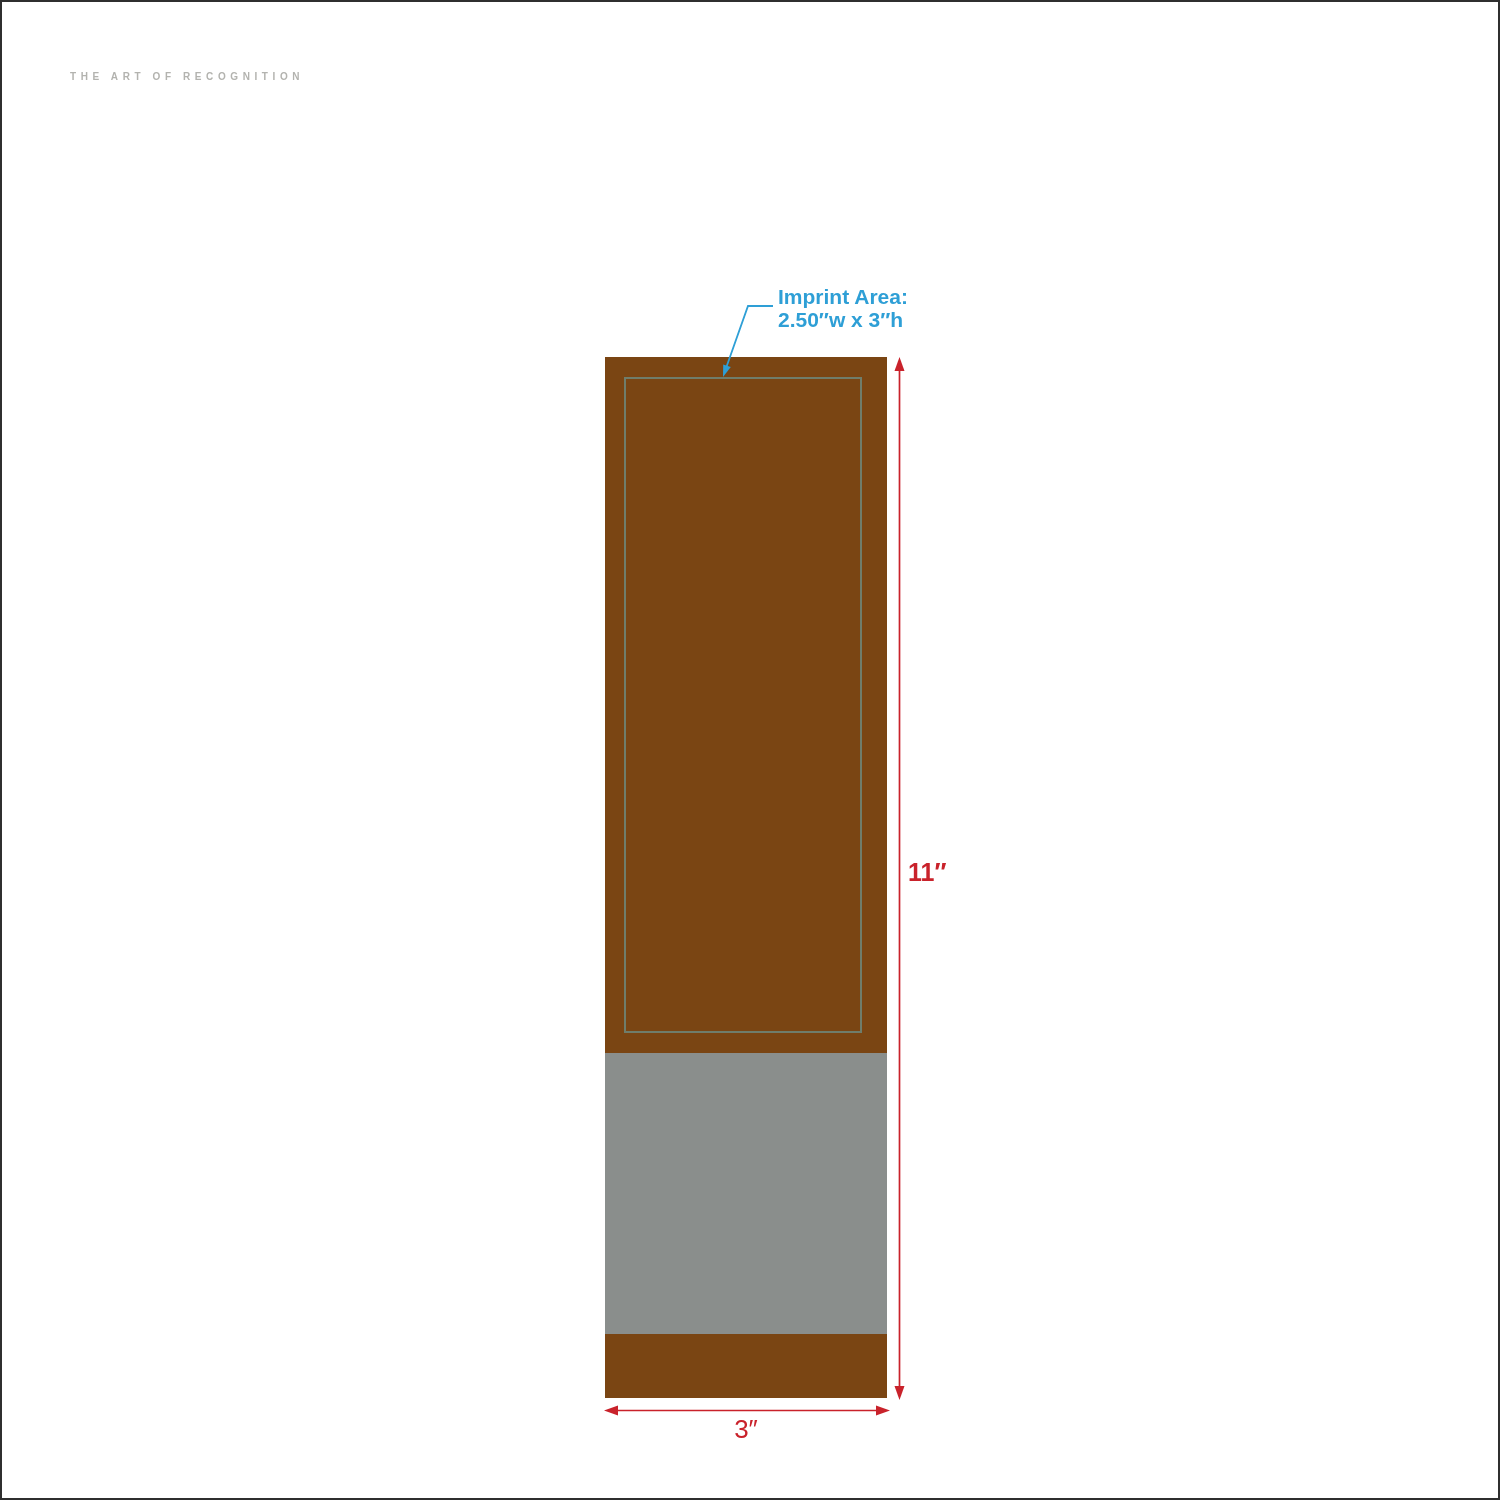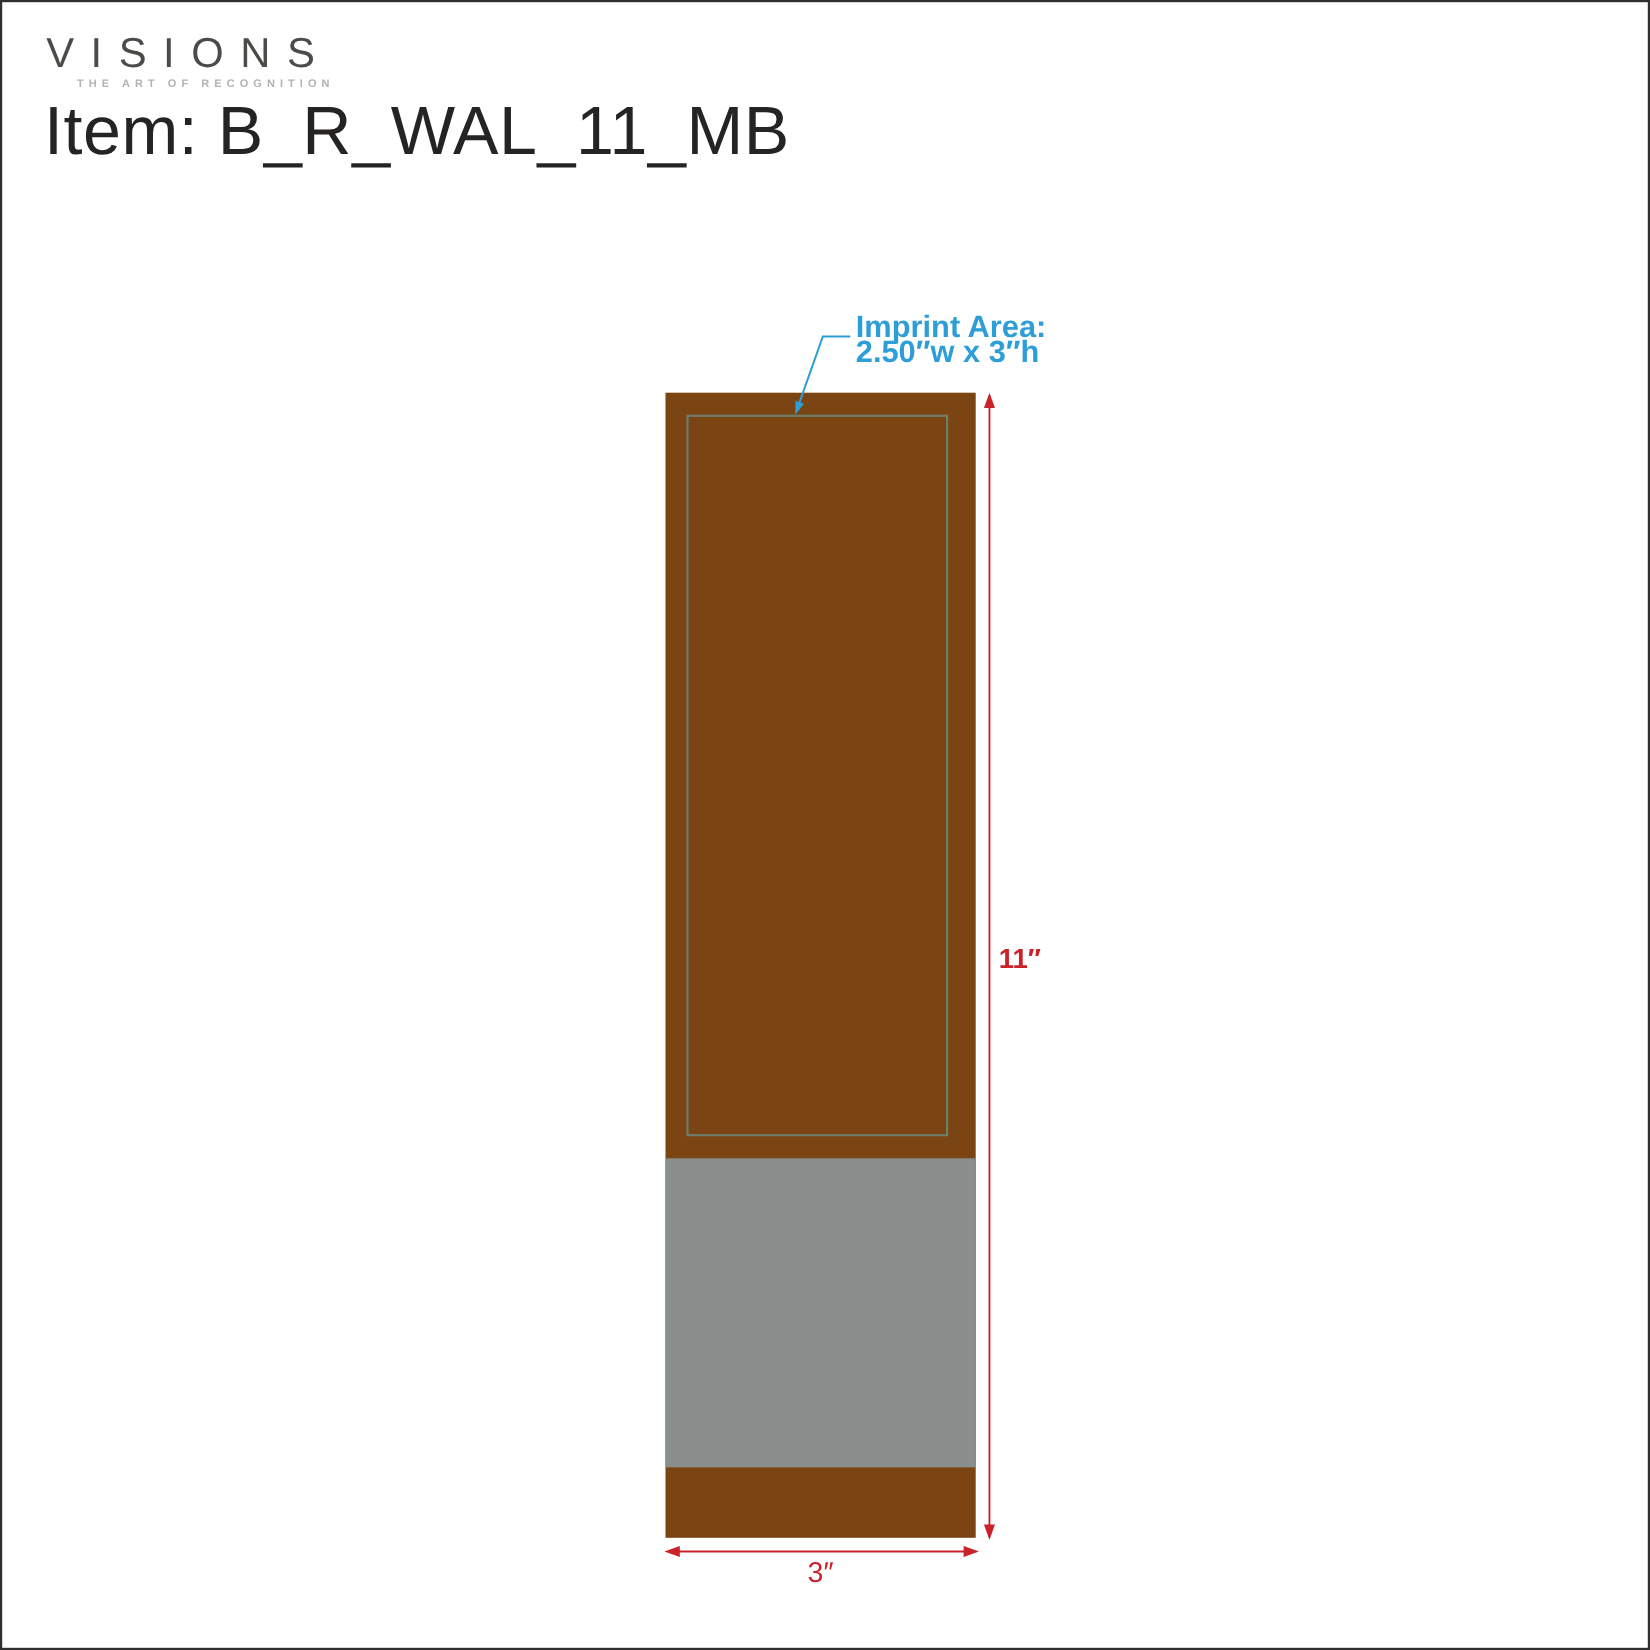--- a/index.html
+++ b/index.html
@@ -85,21 +85,21 @@
   .blue-line  { stroke: var(--annotation_blue, #2E9FD6); stroke-width: 1.8; fill: none; }
   .blue-arrow { fill: var(--annotation_blue, #2E9FD6); }
   .red-line   { stroke: var(--dimension_red, #C9222B); stroke-width: 1.7; fill: none; }
   .red-arrow  { fill: var(--dimension_red, #C9222B); }
 
   .imprint-note {
     position: absolute;
     left: 776px;
     top: 283px;
     color: var(--annotation_blue, #2E9FD6);
-    font-size: 28px;
+    font-size: 21px;
     font-weight: 700;
     line-height: 23px;
     white-space: nowrap;
   }
   .height-label {
     position: absolute;
     left: 906px;
     top: 856px;
     color: var(--dimension_red, #C9222B);
     font-size: 25px;
@@ -115,23 +115,21 @@
     color: var(--dimension_red, #C9222B);
     font-size: 26px;
     font-weight: 400;
   }
 </style>
 </head>
 <body>
 
 <div class="canvas">
 
-  <div class="logo-word">VISIONS</div>
   <div class="logo-tagline">THE ART OF RECOGNITION</div>
-  <h1 class="item-title"><span>Item:</span>&nbsp;<span>B_R_WAL_11_MB</span></h1>
 
   <div class="plaque">
     <div class="metal-band"></div>
     <div class="imprint-rect"></div>
   </div>
 
   <svg class="svg-overlay" viewBox="0 0 1500 1500">
 
     <polyline class="blue-line" points="771,304 746,304 723,369"></polyline>
     <polygon class="blue-arrow" points="721,375 728.8,365 721.2,362.4"></polygon>

